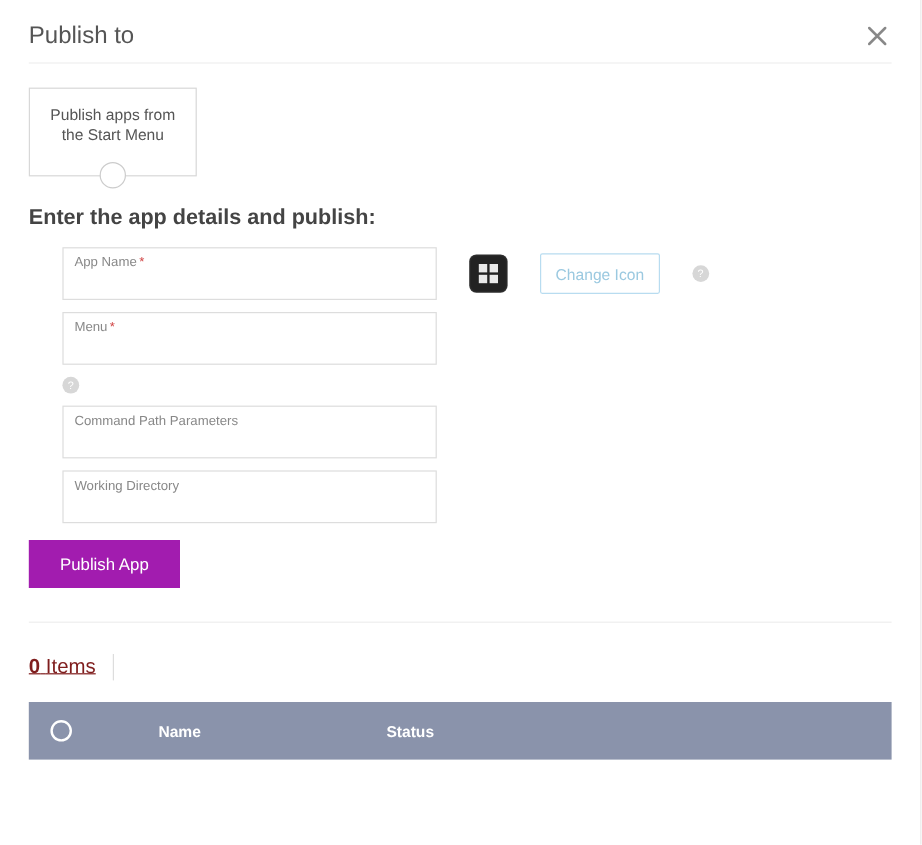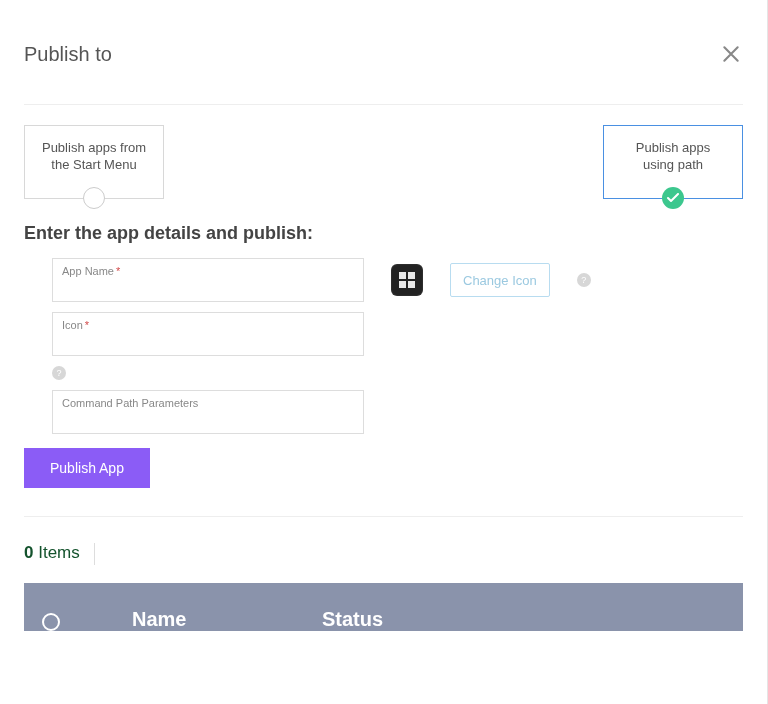--- a/index.html
+++ b/index.html
@@ -15,41 +15,40 @@
   }
   .container {
     padding: 18px 24px 0 24px;
     border-right: 1px solid #e5e5e5;
     height: 100%;
   }
   .header {
     display: flex;
     justify-content: space-between;
     align-items: center;
-    padding-bottom: 38px;
+    padding-bottom: 10px;
     border-bottom: 1px solid #eee;
-    margin-top: 24px;
   }
   .title {
     font-size: 20px;
     color: #555;
     font-weight: 400;
   }
   .close-btn {
     font-size: 0;
     cursor: pointer;
     padding: 2px;
     color: #888;
   }
   .close-btn svg { width: 20px; height: 20px; }
   .option-row {
     display: flex;
+    gap: 20px;
     margin-top: 20px;
     margin-bottom: 24px;
-    justify-content: space-between;
   }
   .option-card {
     width: 140px;
     height: 74px;
     border: 1px solid #d8d8d8;
     position: relative;
     text-align: center;
     padding: 14px 8px 0 8px;
     font-size: 13px;
     color: #555;
@@ -146,55 +145,56 @@
     background: #d7d7d7;
     color: #fff;
     font-size: 9px;
     display: flex;
     align-items: center;
     justify-content: center;
     align-self: center;
     cursor: help;
   }
   .publish-button {
-    background: #8b5cf6;
+    background: #a21caf;
     color: #fff;
     border: none;
     font-size: 14px;
     padding: 12px 26px;
     margin-top: 4px;
     cursor: pointer;
   }
   .divider {
     border: none;
     border-top: 1px solid #eee;
     margin: 28px 0 26px 0;
   }
   .items-count {
     font-size: 17px;
-    color: #14532d;
+    color: #7f1d1d;
+    text-decoration: underline;
   }
   .items-count .num { font-weight: 700; }
   .items-count .sep {
     display: inline-block;
     width: 1px;
     height: 22px;
     background: #ddd;
     margin-left: 14px;
     vertical-align: middle;
   }
   .table-header {
     margin-top: 18px;
     background: #8a93ab;
     color: #fff;
     display: flex;
-    align-items: flex-end;
+    align-items: center;
     height: 48px;
     padding: 0 18px;
-    font-size: 20px;
+    font-size: 13px;
   }
   .th-check {
     width: 90px;
     display: flex;
     align-items: center;
   }
   .th-check .circle {
     width: 18px;
     height: 18px;
     border: 2px solid #fff;
@@ -216,29 +216,20 @@
           <path d="M4 4 L20 20 M20 4 L4 20" stroke="#888" stroke-width="2.5" fill="none" stroke-linecap="round"></path>
         </svg>
     </div>
   </div>
 
   <div class="option-row">
     <div class="option-card">
       <span>Publish apps from</span><br>
       <span>the Start Menu</span>
       <div class="card-indicator"></div>
-    </div>
-    <div class="option-card selected">
-      <span>Publish apps</span><br>
-      <span>using path</span>
-      <div class="card-indicator checked">
-        <svg viewBox="0 0 12 10">
-            <path d="M1 5 L4 8 L11 1" stroke="#fff" stroke-width="2" fill="none" stroke-linecap="round" stroke-linejoin="round"></path>
-          </svg>
-      </div>
     </div>
   </div>
 
   <div class="section-title">Enter the app details and publish:</div>
 
   <div class="form-row">
     <div class="field">
       <label><span>App Name</span><span class="req">*</span></label>
       <input type="text" value="" style="">
     </div>
@@ -249,36 +240,42 @@
         <rect x="1" y="10" width="7" height="7" fill="#fff" opacity=".9"></rect>
         <rect x="10" y="10" width="7" height="7" fill="#fff" opacity=".9"></rect>
       </svg>
     </div>
     <button class="change-icon-btn">Change Icon</button>
     <div class="help-dot">?</div>
   </div>
 
   <div class="form-row">
     <div class="field">
-      <label><span>Icon</span><span class="req">*</span></label>
+      <label><span>Menu</span><span class="req">*</span></label>
       <input type="text" value="" style="">
     </div>
   </div>
 
   <div class="form-row">
     <div class="help-dot">?</div>
   </div>
 
   <div class="form-row">
     <div class="field">
       <label>Command Path Parameters</label>
       <input type="text" value="" style="">
     </div>
   </div>
 
+  <div class="form-row">
+    <div class="field">
+      <label>Working Directory</label>
+      <input type="text" value="" style="">
+    </div>
+  </div>
 
   <button class="publish-button">Publish App</button>
 
   <hr class="divider">
 
   <div class="items-count">
     <span class="num">0</span> <span>Items</span><span class="sep"></span>
   </div>
 
   <div class="table-header">

